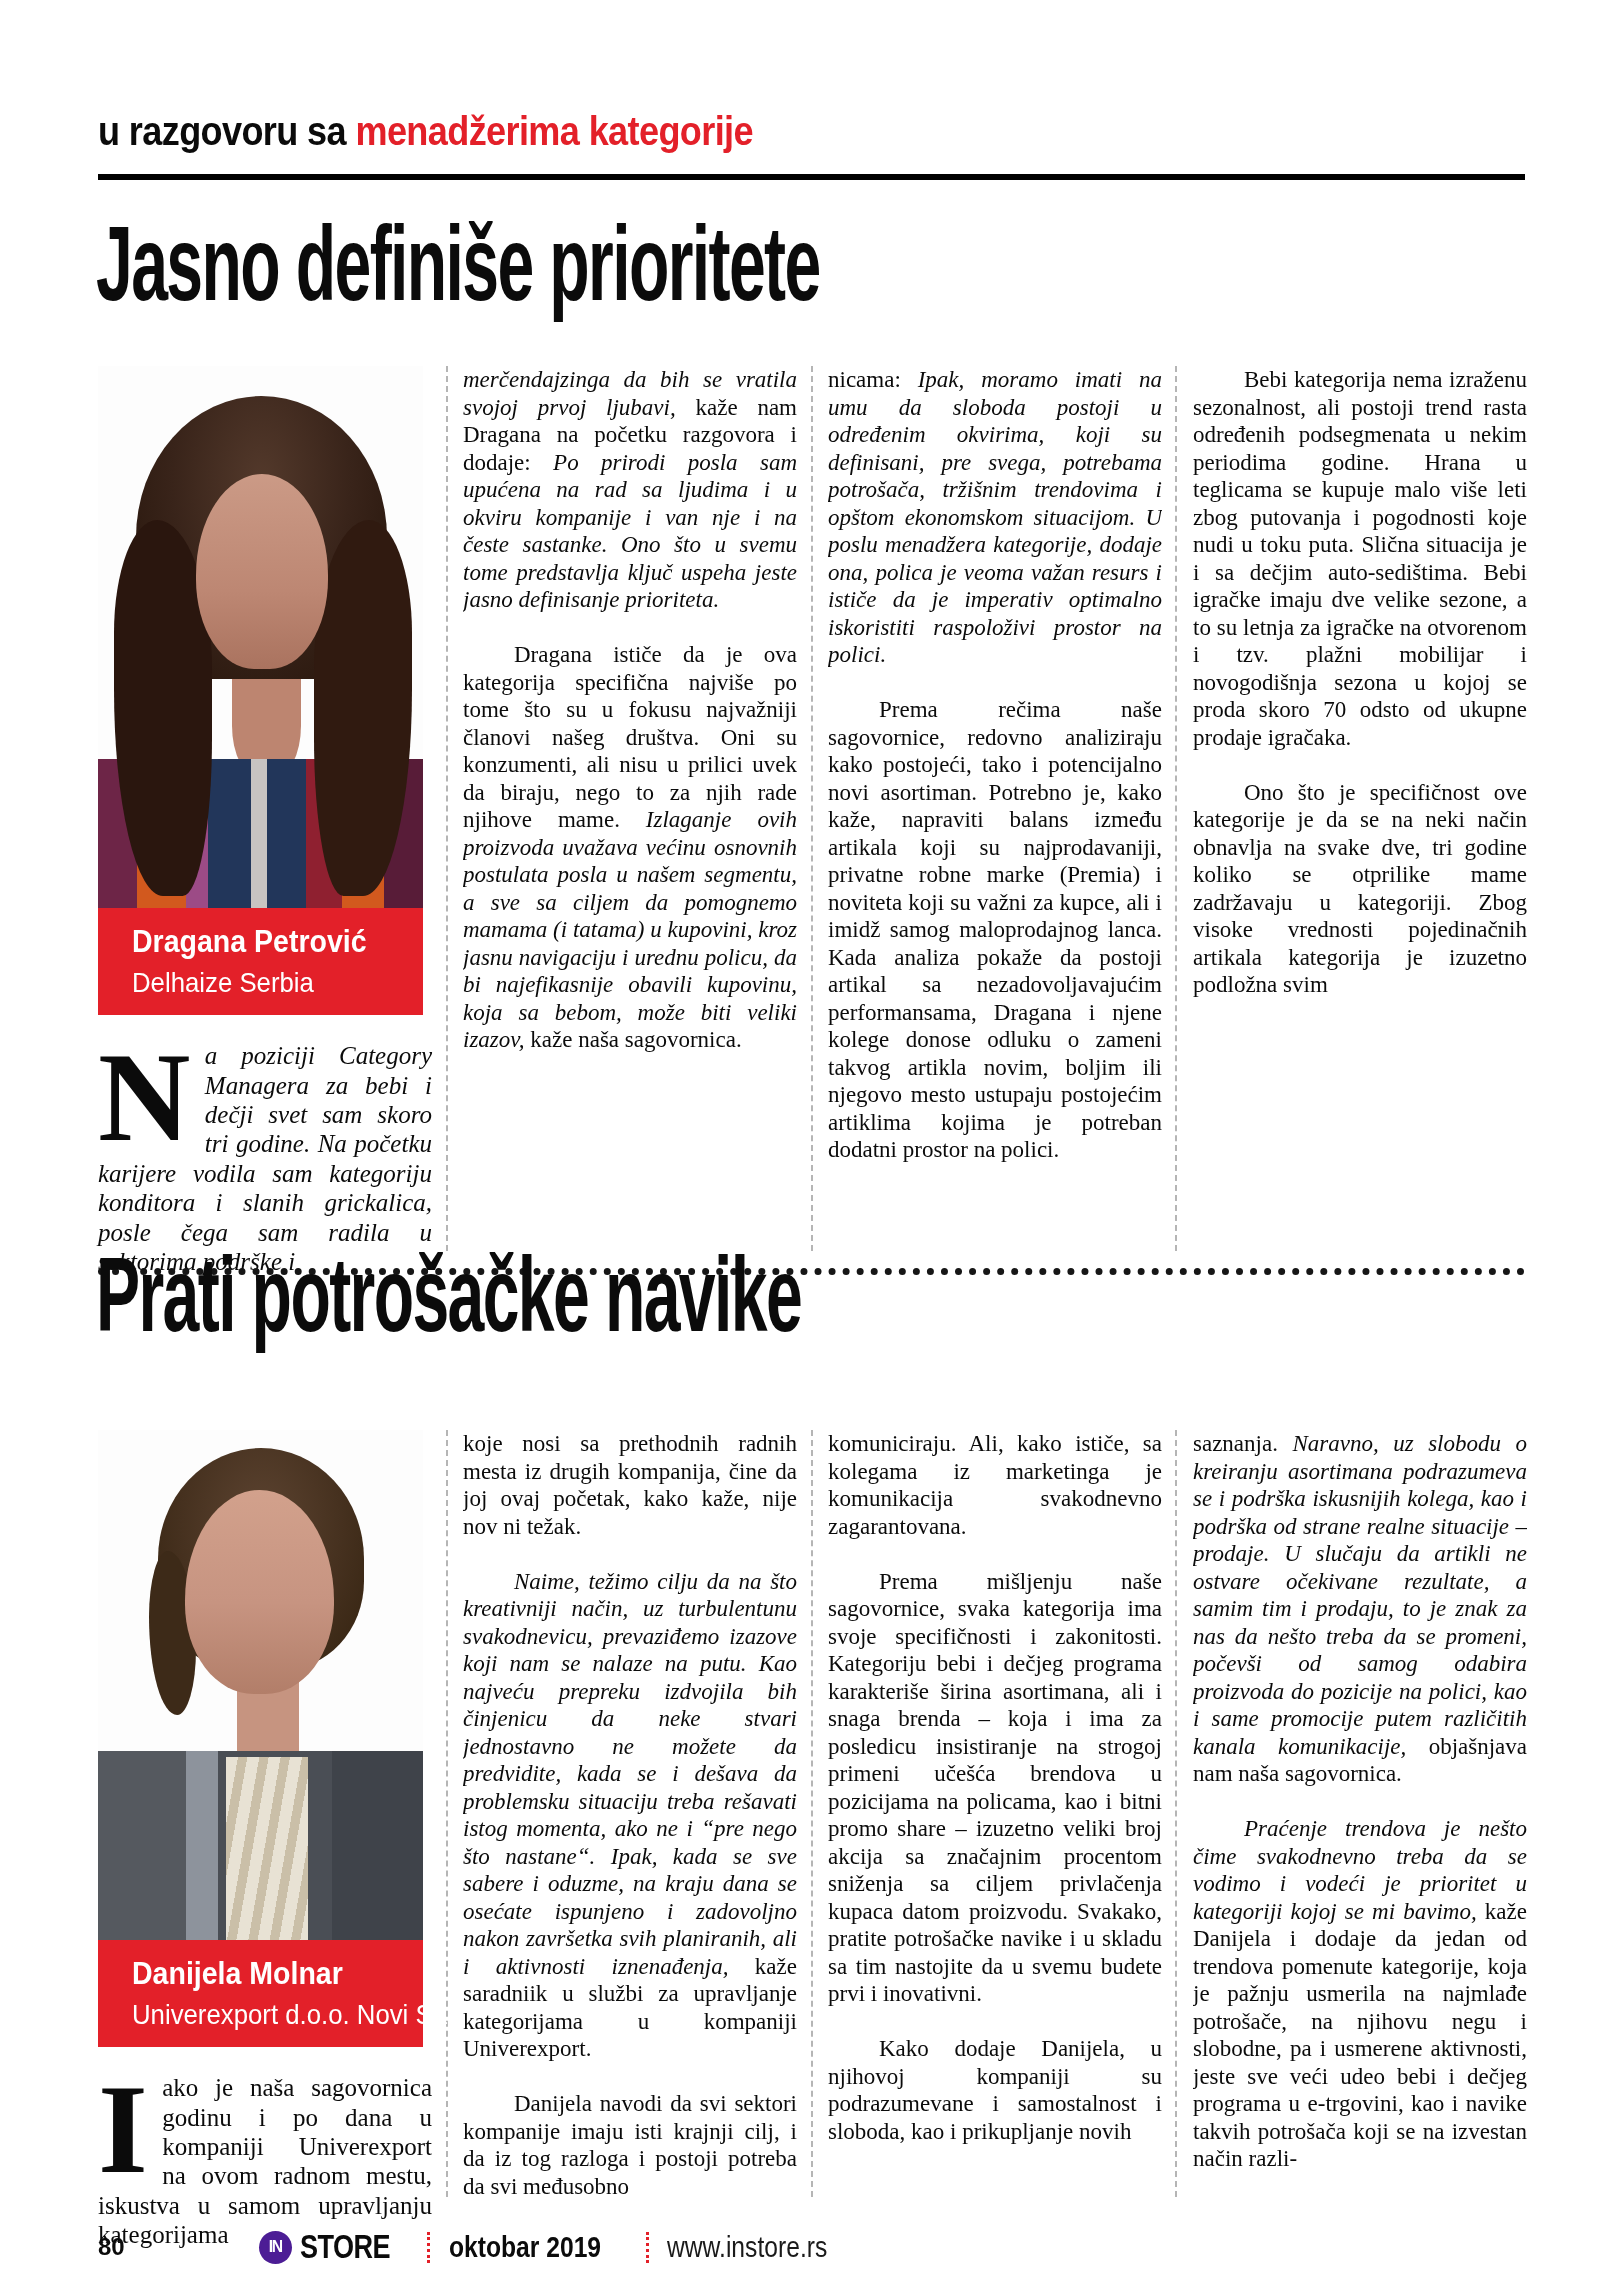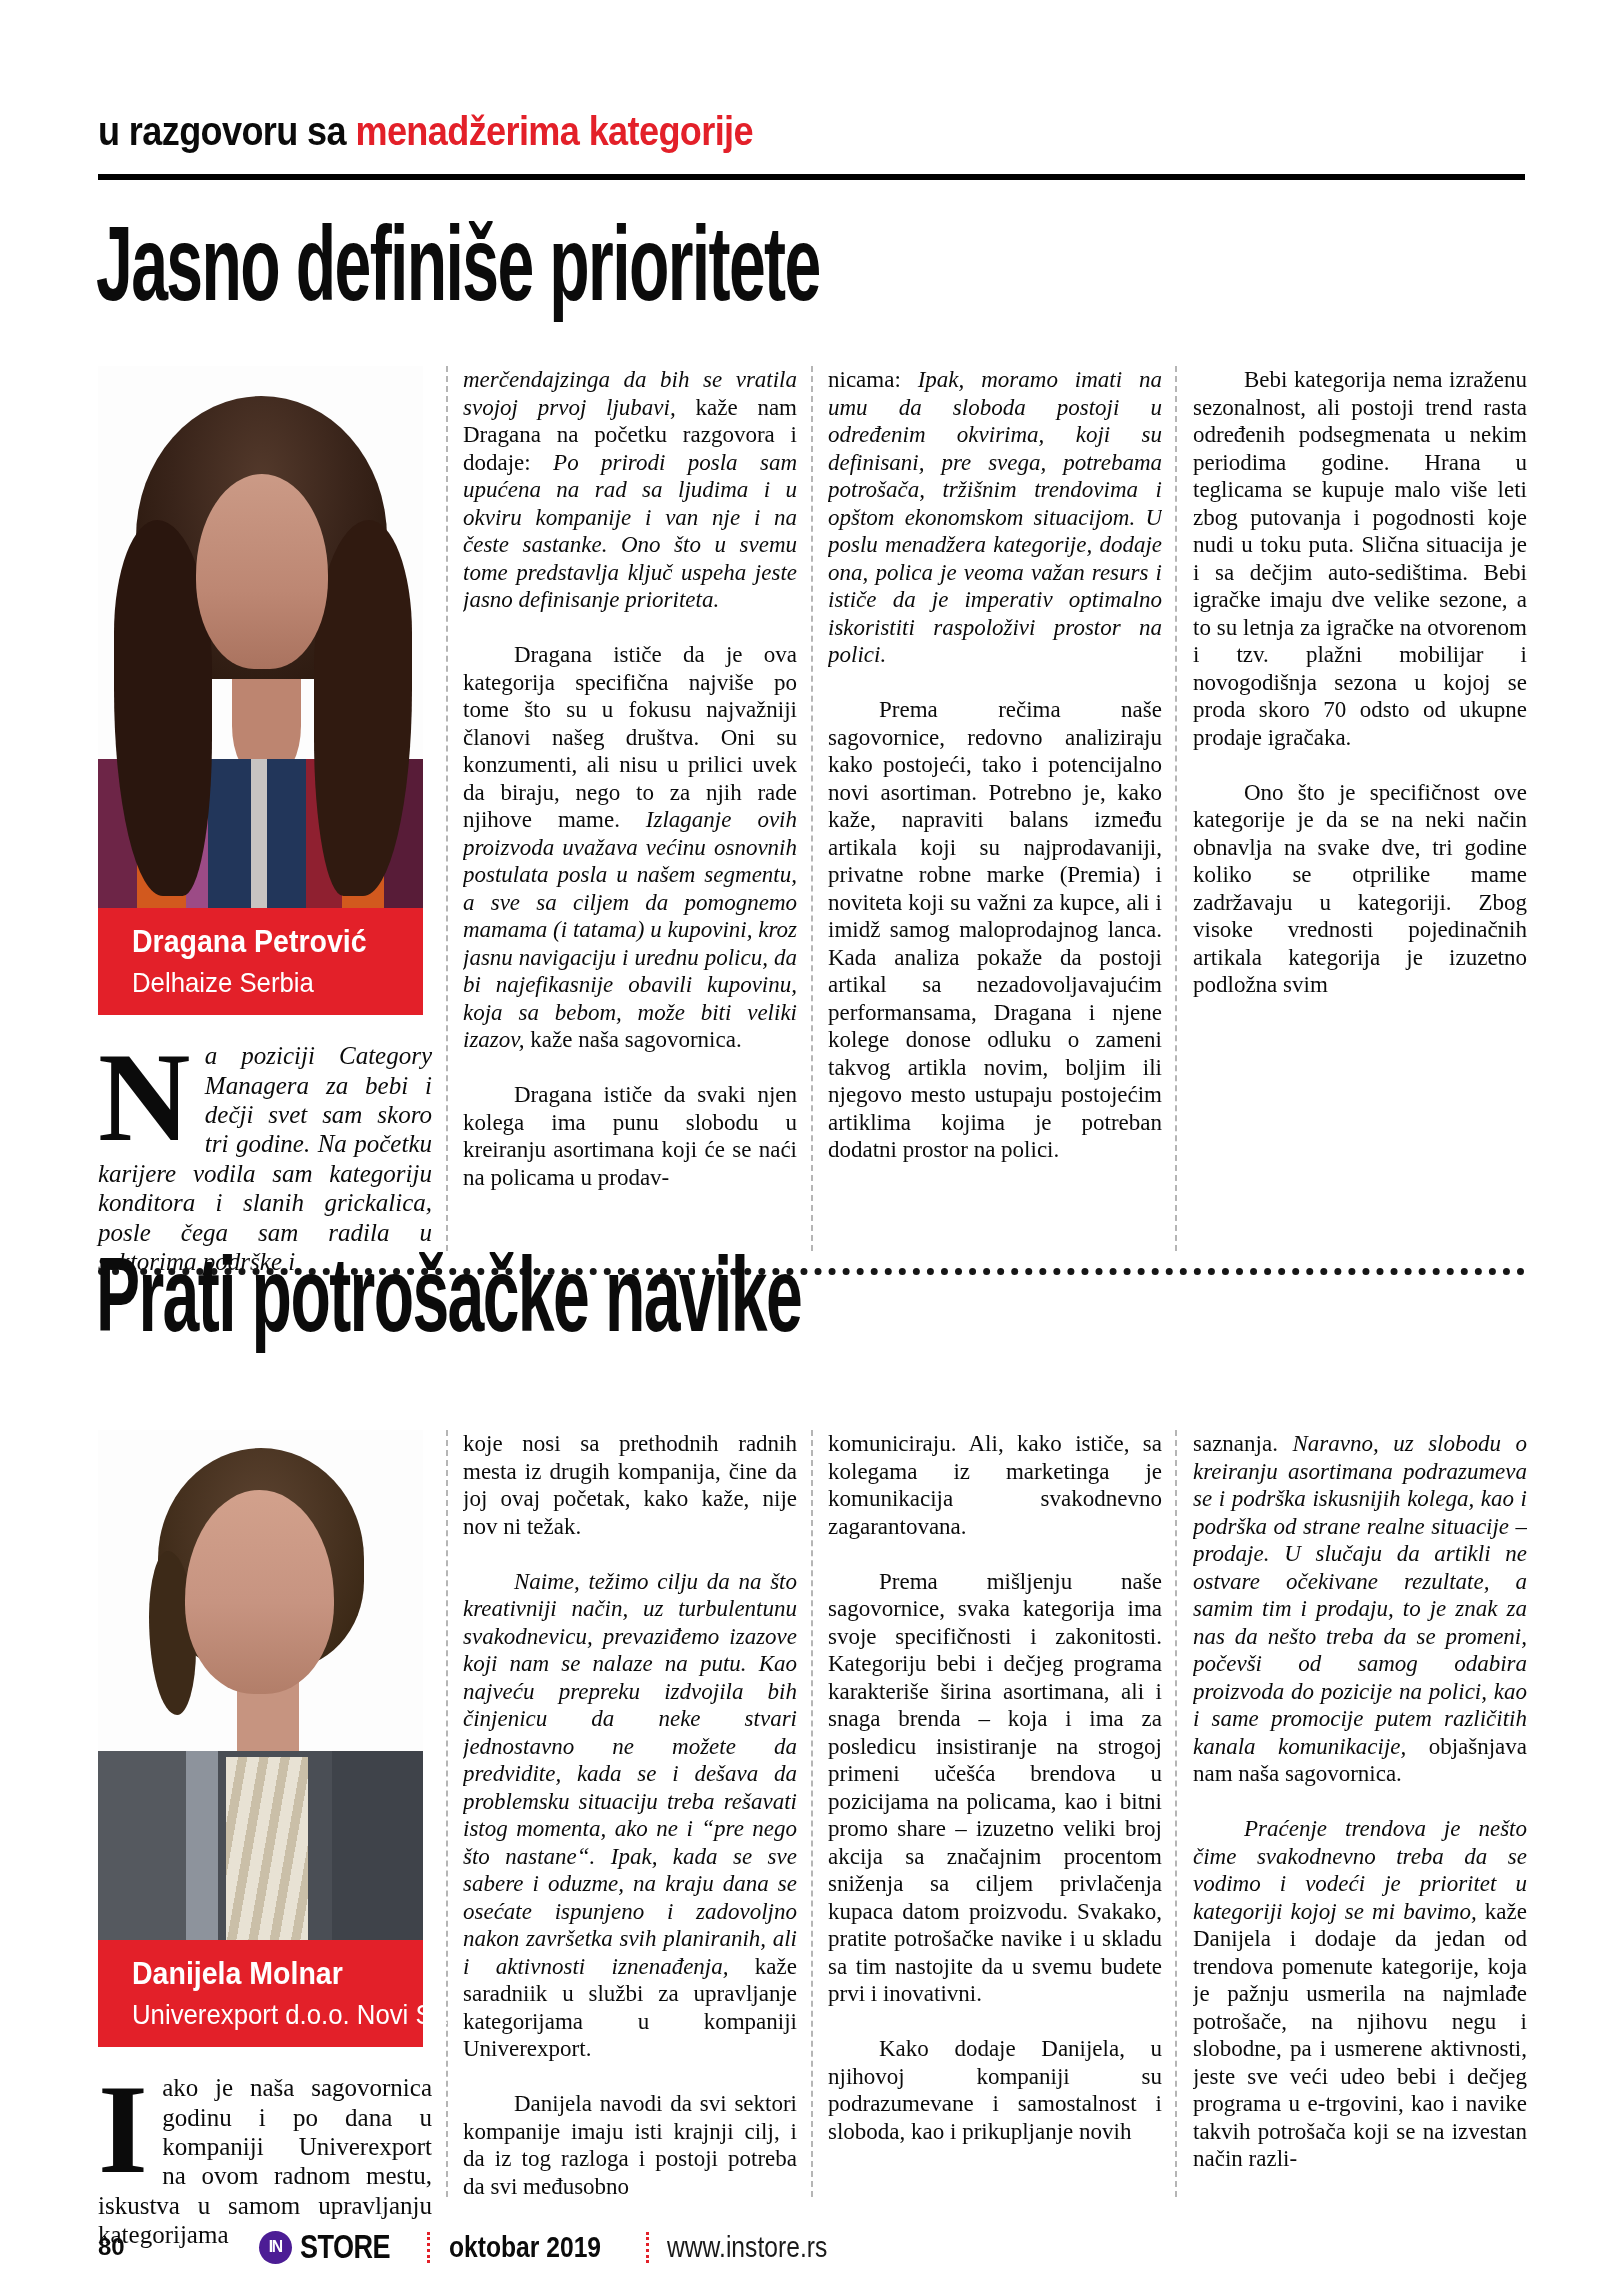--- a/index.html
+++ b/index.html
@@ -140,21 +140,20 @@
         <span class="plate-co">Delhaize Serbia</span>
       </div>
       <div class="intro italic-style">
         <span class="dropcap">N</span><em><span>a poziciji Category Managera za bebi i dečji svet sam skoro tri godine. Na početku karijere vodila sam kategoriju konditora i slanih grickalica, posle čega sam radila u sektorima podrške i</span></em>
       </div>
     </div>
 
     <div class="textcol">
         <p><em>merčendajzinga da bih se vratila svojoj prvoj ljubavi,</em><span> kaže nam Dragana na početku razgovora i dodaje: </span><em>Po prirodi posla sam upućena na rad sa ljudima i u okviru kompanije i van nje i na česte sastanke. Ono što u svemu tome predstavlja ključ uspeha jeste jasno definisanje prioriteta.</em></p>
         <p class="indent"><span>Dragana ističe da je ova kategorija specifična najviše po tome što su u fokusu najvažniji članovi našeg društva. Oni su konzumenti, ali nisu u prilici uvek da biraju, nego to za njih rade njihove mame. </span><em>Izlaganje ovih proizvoda uvažava većinu osnovnih postulata posla u našem segmentu, a sve sa ciljem da pomognemo mamama (i tatama) u kupovini, kroz jasnu navigaciju i urednu policu, da bi najefikasnije obavili kupovinu, koja sa bebom, može biti veliki izazov,</em><span> kaže naša sagovornica.</span></p>
-        <p class="indent"><span>Dragana ističe da svaki njen kolega ima punu slobodu u kreiranju asortimana koji će se naći na policama u prodav-</span></p>
       </div>
     <div class="textcol">
         <p><span>nicama: </span><em>Ipak, moramo imati na umu da sloboda postoji u određenim okvirima, koji su definisani, pre svega, potrebama potrošača, tržišnim trendovima i opštom ekonomskom situacijom. U poslu menadžera kategorije, dodaje ona, polica je veoma važan resurs i ističe da je imperativ optimalno iskoristiti raspoloživi prostor na polici.</em></p>
         <p class="indent"><span>Prema rečima naše sagovornice, redovno analiziraju kako postojeći, tako i potencijalno novi asortiman. Potrebno je, kako kaže, napraviti balans između artikala koji su najprodavaniji, privatne robne marke (Premia) i noviteta koji su važni za kupce, ali i imidž samog maloprodajnog lanca. Kada analiza pokaže da postoji artikal sa nezadovoljavajućim performansama, Dragana i njene kolege donose odluku o zameni takvog artikla novim, boljim ili njegovo mesto ustupaju postojećim artiklima kojima je potreban dodatni prostor na polici.</span></p>
       </div>
     <div class="textcol">
         <p class="indent"><span>Bebi kategorija nema izraženu sezonalnost, ali postoji trend rasta određenih podsegmenata u nekim periodima godine. Hrana u teglicama se kupuje malo više leti zbog putovanja i pogodnosti koje nudi u toku puta. Slična situacija je i sa dečjim auto-sedištima. Bebi igračke imaju dve velike sezone, a to su letnja za igračke na otvorenom i tzv. plažni mobilijar i novogodišnja sezona u kojoj se proda skoro 70 odsto od ukupne prodaje igračaka.</span></p>
         <p class="indent"><span>Ono što je specifičnost ove kategorije je da se na neki način obnavlja na svake dve, tri godine koliko se otprilike mame zadržavaju u kategoriji. Zbog visoke vrednosti pojedinačnih artikala kategorija je izuzetno podložna svim</span></p>
       </div>
   </div>

